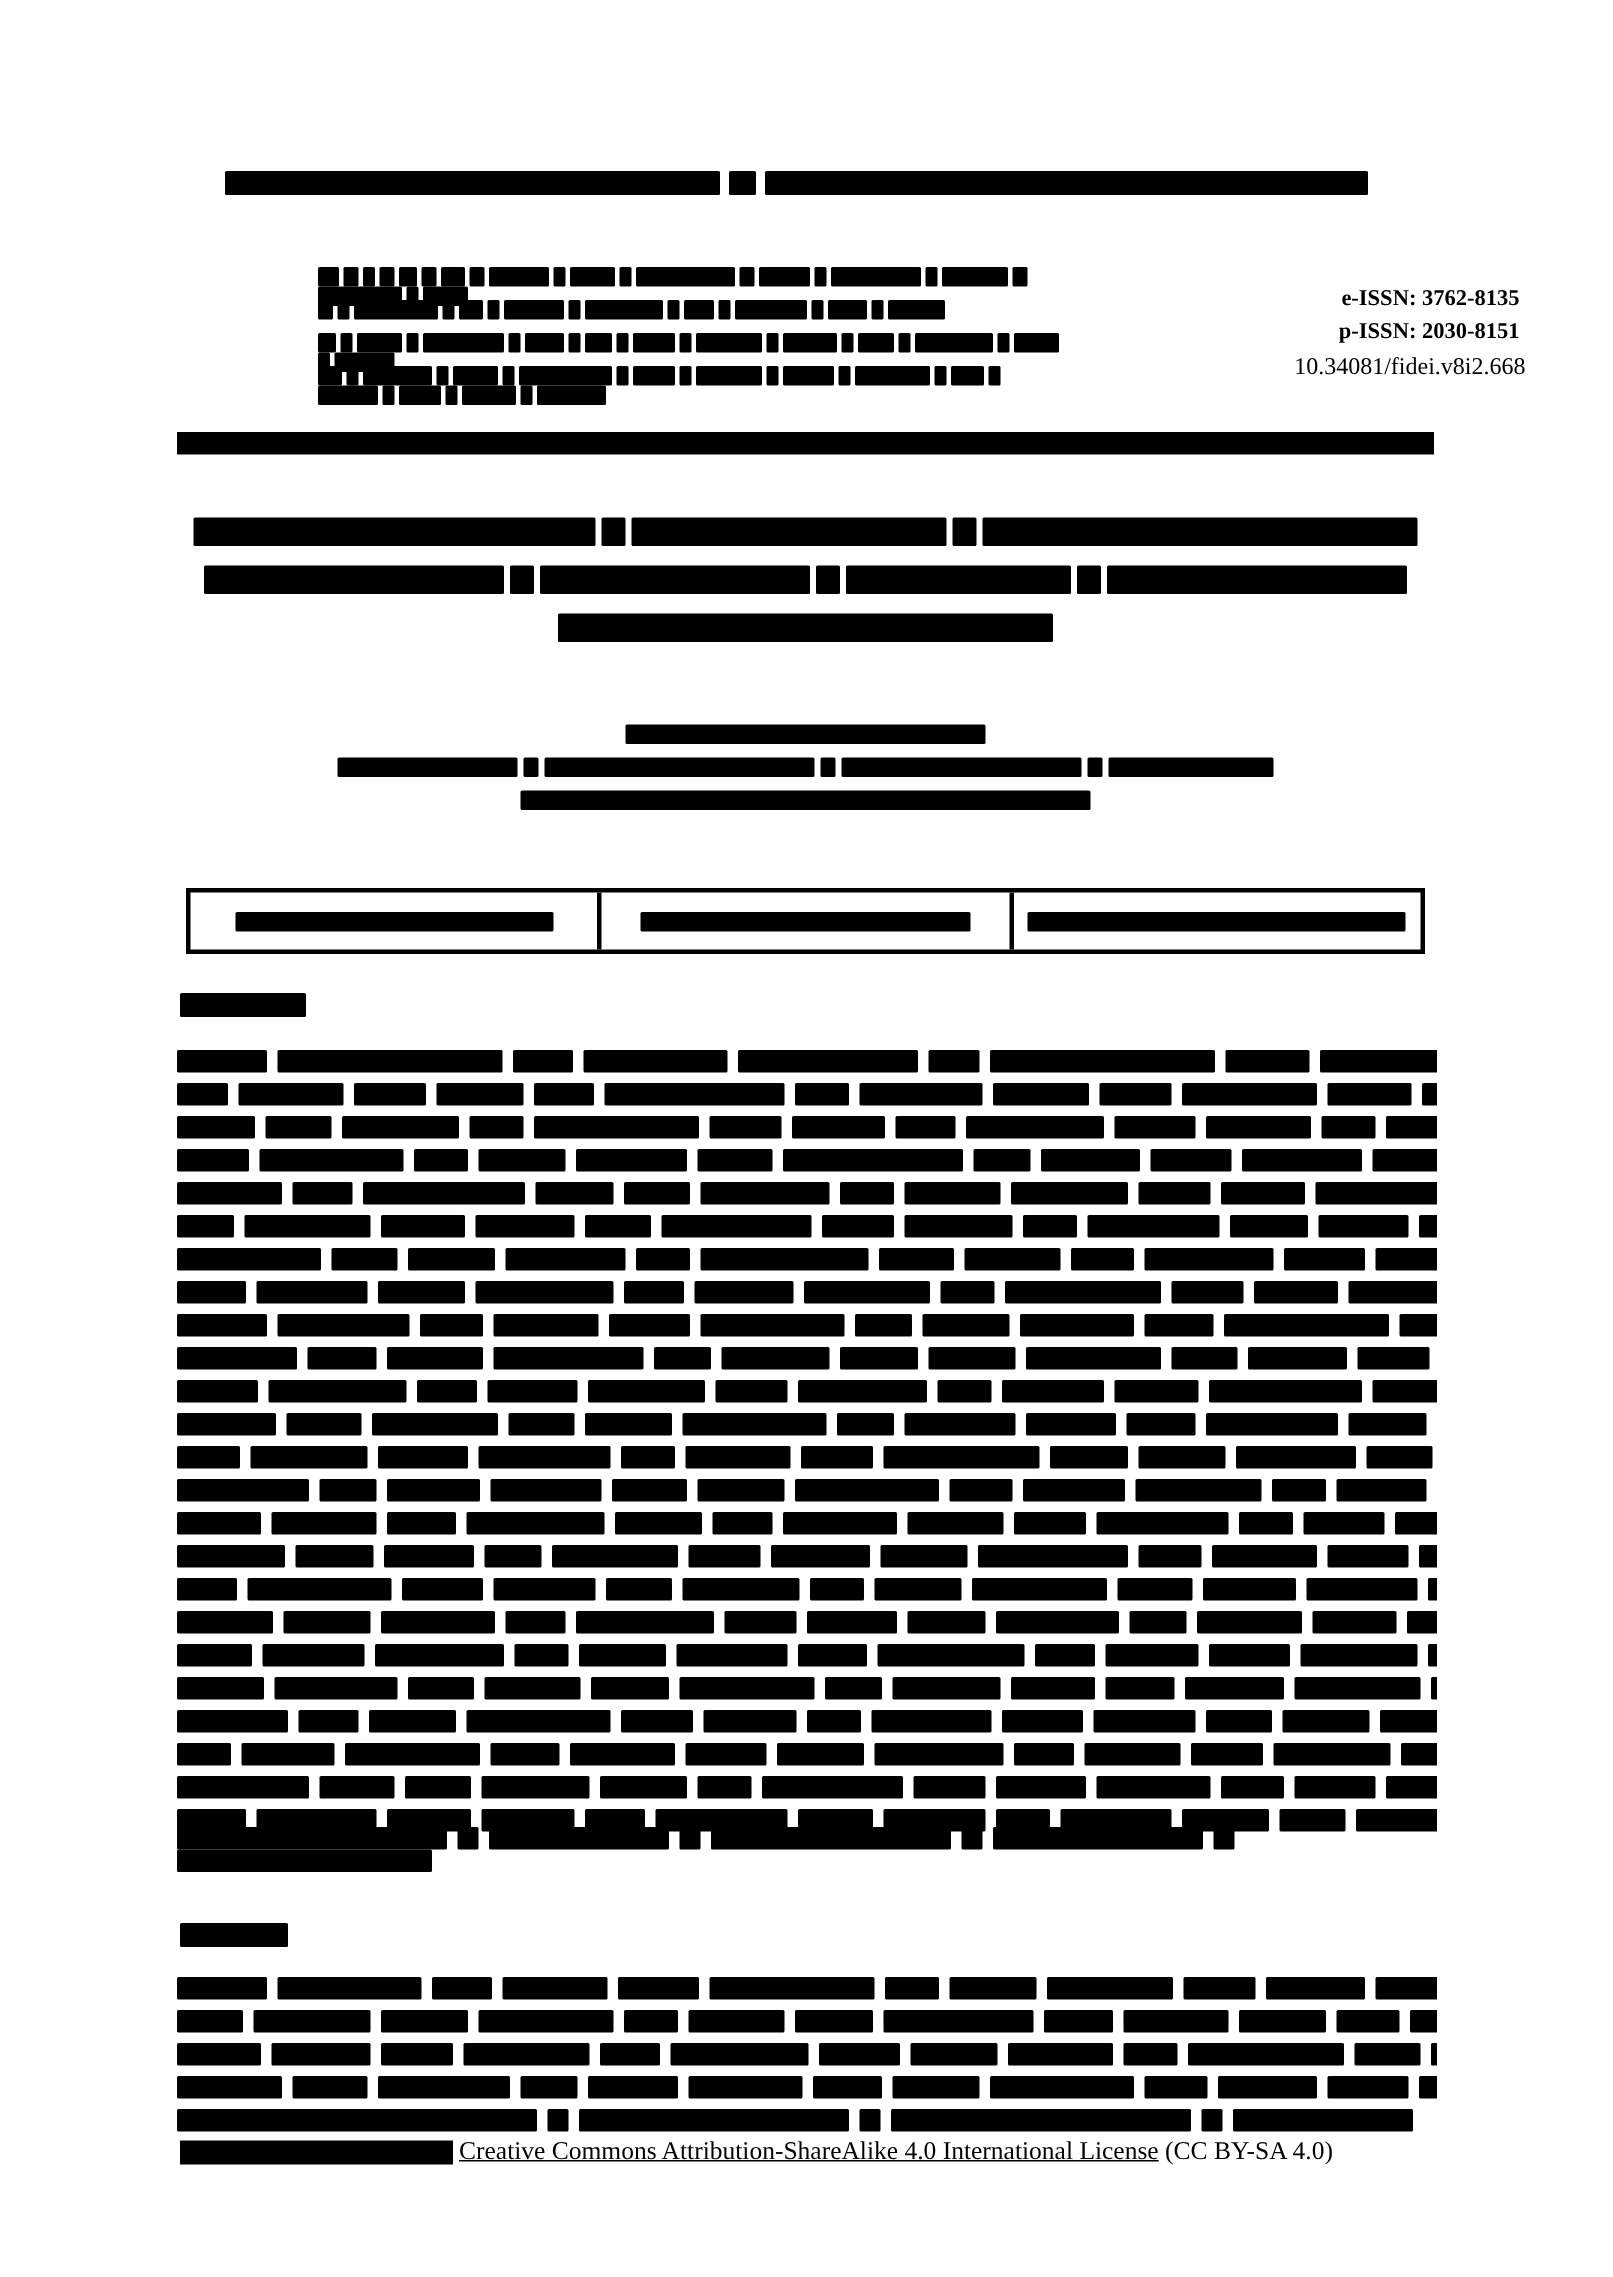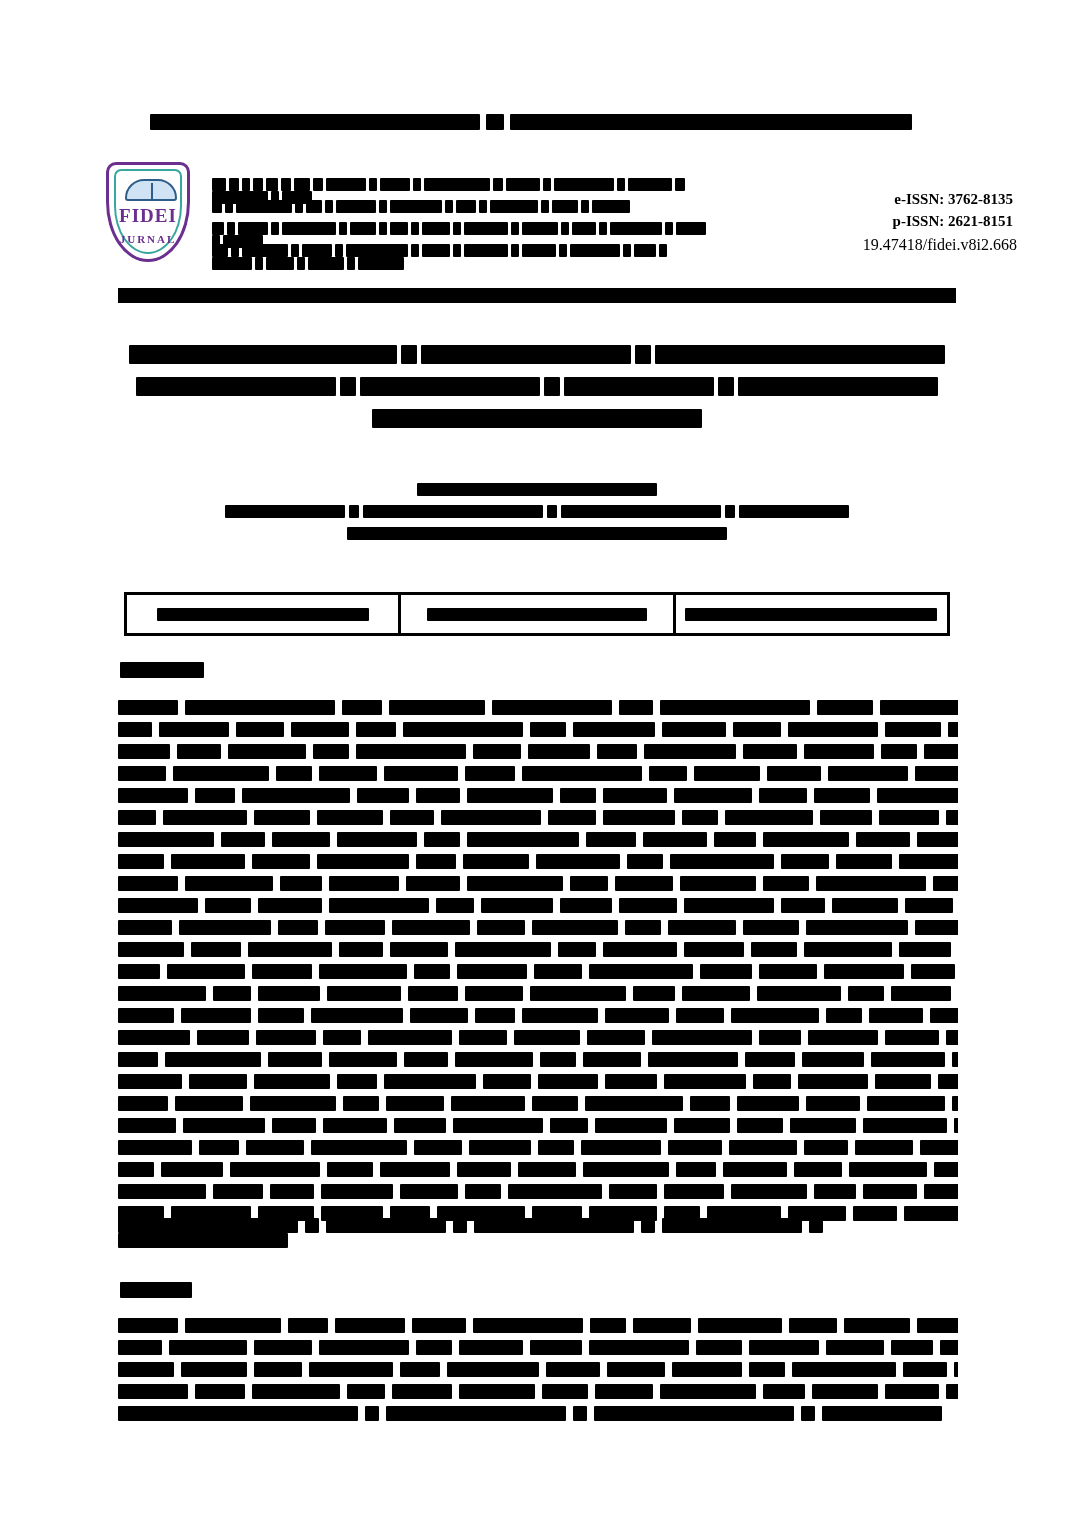--- a/index.html
+++ b/index.html
@@ -276,41 +276,33 @@
     text-decoration: underline;
   }
 </style>
 </head>
 <body>
 
 <div class="page">
 
   <div class="masthead-title" id="masthead"><span class="bar" style="width: 330px; margin-right: 6px;"></span><span class="bar" style="width: 18px; margin-right: 6px;"></span><span class="bar" style="width: 402px;"></span></div>
 
-  <div class="logo">
-    <div class="logo-shield">
-      <div class="logo-shield-inner"></div>
-      <div class="logo-book"></div>
-      <div class="logo-fidei">FIDEI</div>
-      <div class="logo-jurnal">JURNAL</div>
-    </div>
-  </div>
 
   <div class="journal-meta" id="journal-meta">
       <div class="line"><span class="bar" style="width: 14px; margin-right: 3px;"></span><span class="bar" style="width: 10px; margin-right: 3px;"></span><span class="bar" style="width: 8px; margin-right: 3px;"></span><span class="bar" style="width: 10px; margin-right: 3px;"></span><span class="bar" style="width: 12px; margin-right: 3px;"></span><span class="bar" style="width: 10px; margin-right: 3px;"></span><span class="bar" style="width: 16px; margin-right: 3px;"></span><span class="bar" style="width: 10px; margin-right: 3px;"></span><span class="bar" style="width: 40px; margin-right: 3px;"></span><span class="bar" style="width: 8px; margin-right: 3px;"></span><span class="bar" style="width: 30px; margin-right: 3px;"></span><span class="bar" style="width: 8px; margin-right: 3px;"></span><span class="bar" style="width: 66px; margin-right: 3px;"></span><span class="bar" style="width: 10px; margin-right: 3px;"></span><span class="bar" style="width: 34px; margin-right: 3px;"></span><span class="bar" style="width: 8px; margin-right: 3px;"></span><span class="bar" style="width: 60px; margin-right: 3px;"></span><span class="bar" style="width: 8px; margin-right: 3px;"></span><span class="bar" style="width: 44px; margin-right: 3px;"></span><span class="bar" style="width: 10px; margin-right: 3px;"></span><span class="bar" style="width: 56px; margin-right: 3px;"></span><span class="bar" style="width: 8px; margin-right: 3px;"></span><span class="bar" style="width: 30px;"></span></div>
       <div class="line"><span class="bar" style="width: 10px; margin-right: 3px;"></span><span class="bar" style="width: 8px; margin-right: 3px;"></span><span class="bar" style="width: 56px; margin-right: 3px;"></span><span class="bar" style="width: 8px; margin-right: 3px;"></span><span class="bar" style="width: 16px; margin-right: 3px;"></span><span class="bar" style="width: 8px; margin-right: 3px;"></span><span class="bar" style="width: 40px; margin-right: 3px;"></span><span class="bar" style="width: 8px; margin-right: 3px;"></span><span class="bar" style="width: 52px; margin-right: 3px;"></span><span class="bar" style="width: 8px; margin-right: 3px;"></span><span class="bar" style="width: 20px; margin-right: 3px;"></span><span class="bar" style="width: 8px; margin-right: 3px;"></span><span class="bar" style="width: 48px; margin-right: 3px;"></span><span class="bar" style="width: 8px; margin-right: 3px;"></span><span class="bar" style="width: 26px; margin-right: 3px;"></span><span class="bar" style="width: 8px; margin-right: 3px;"></span><span class="bar" style="width: 38px;"></span></div>
       <div class="line"><span class="bar" style="width: 12px; margin-right: 3px;"></span><span class="bar" style="width: 8px; margin-right: 3px;"></span><span class="bar" style="width: 30px; margin-right: 3px;"></span><span class="bar" style="width: 8px; margin-right: 3px;"></span><span class="bar" style="width: 54px; margin-right: 3px;"></span><span class="bar" style="width: 8px; margin-right: 3px;"></span><span class="bar" style="width: 26px; margin-right: 3px;"></span><span class="bar" style="width: 8px; margin-right: 3px;"></span><span class="bar" style="width: 18px; margin-right: 3px;"></span><span class="bar" style="width: 8px; margin-right: 3px;"></span><span class="bar" style="width: 28px; margin-right: 3px;"></span><span class="bar" style="width: 8px; margin-right: 3px;"></span><span class="bar" style="width: 44px; margin-right: 3px;"></span><span class="bar" style="width: 8px; margin-right: 3px;"></span><span class="bar" style="width: 36px; margin-right: 3px;"></span><span class="bar" style="width: 8px; margin-right: 3px;"></span><span class="bar" style="width: 24px; margin-right: 3px;"></span><span class="bar" style="width: 8px; margin-right: 3px;"></span><span class="bar" style="width: 52px; margin-right: 3px;"></span><span class="bar" style="width: 8px; margin-right: 3px;"></span><span class="bar" style="width: 30px; margin-right: 3px;"></span><span class="bar" style="width: 8px; margin-right: 3px;"></span><span class="bar" style="width: 40px;"></span></div>
       <div class="line"><span class="bar" style="width: 16px; margin-right: 3px;"></span><span class="bar" style="width: 8px; margin-right: 3px;"></span><span class="bar" style="width: 46px; margin-right: 3px;"></span><span class="bar" style="width: 8px; margin-right: 3px;"></span><span class="bar" style="width: 30px; margin-right: 3px;"></span><span class="bar" style="width: 8px; margin-right: 3px;"></span><span class="bar" style="width: 62px; margin-right: 3px;"></span><span class="bar" style="width: 8px; margin-right: 3px;"></span><span class="bar" style="width: 28px; margin-right: 3px;"></span><span class="bar" style="width: 8px; margin-right: 3px;"></span><span class="bar" style="width: 44px; margin-right: 3px;"></span><span class="bar" style="width: 8px; margin-right: 3px;"></span><span class="bar" style="width: 34px; margin-right: 3px;"></span><span class="bar" style="width: 8px; margin-right: 3px;"></span><span class="bar" style="width: 50px; margin-right: 3px;"></span><span class="bar" style="width: 8px; margin-right: 3px;"></span><span class="bar" style="width: 22px; margin-right: 3px;"></span><span class="bar" style="width: 8px; margin-right: 3px;"></span><span class="bar" style="width: 40px; margin-right: 3px;"></span><span class="bar" style="width: 8px; margin-right: 3px;"></span><span class="bar" style="width: 28px; margin-right: 3px;"></span><span class="bar" style="width: 8px; margin-right: 3px;"></span><span class="bar" style="width: 36px; margin-right: 3px;"></span><span class="bar" style="width: 8px; margin-right: 3px;"></span><span class="bar" style="width: 46px;"></span></div>
     </div>
 
   <div class="issn-block">
     <div>e-ISSN: 3762-8135</div>
-    <div>p-ISSN: 2621-8151</div>
+    <div>p-ISSN: 2030-8151</div>
   </div>
-  <div class="doi">19.47418/fidei.v8i2.668</div>
+  <div class="doi">10.34081/fidei.v8i2.668</div>
 
   <div class="header-rule"></div>
 
   <div class="article-title" id="article-title">
       <div class="tline"><span class="bar" style="width: 268px; margin-right: 4px;"></span><span class="bar" style="width: 16px; margin-right: 4px;"></span><span class="bar" style="width: 210px; margin-right: 4px;"></span><span class="bar" style="width: 16px; margin-right: 4px;"></span><span class="bar" style="width: 290px;"></span></div>
       <div class="tline"><span class="bar" style="width: 200px; margin-right: 4px;"></span><span class="bar" style="width: 16px; margin-right: 4px;"></span><span class="bar" style="width: 180px; margin-right: 4px;"></span><span class="bar" style="width: 16px; margin-right: 4px;"></span><span class="bar" style="width: 150px; margin-right: 4px;"></span><span class="bar" style="width: 16px; margin-right: 4px;"></span><span class="bar" style="width: 200px;"></span></div>
       <div class="tline"><span class="bar" style="width: 330px;"></span></div>
     </div>
 
   <div class="authors" id="authors">
@@ -363,14 +355,17 @@
 
   <div class="intro-label" id="intro-label"><span class="bar" style="width: 72px;"></span></div>
   <div class="intro-body" id="intro-body">
       <div class="ln"><span class="bar" style="width: 60px;"></span><span class="bar" style="width: 96px;"></span><span class="bar" style="width: 40px;"></span><span class="bar" style="width: 70px;"></span><span class="bar" style="width: 54px;"></span><span class="bar" style="width: 110px;"></span><span class="bar" style="width: 36px;"></span><span class="bar" style="width: 58px;"></span><span class="bar" style="width: 84px;"></span><span class="bar" style="width: 48px;"></span><span class="bar" style="width: 66px;"></span><span class="bar" style="width: 52px;"></span></div>
       <div class="ln"><span class="bar" style="width: 44px;"></span><span class="bar" style="width: 78px;"></span><span class="bar" style="width: 58px;"></span><span class="bar" style="width: 90px;"></span><span class="bar" style="width: 36px;"></span><span class="bar" style="width: 64px;"></span><span class="bar" style="width: 52px;"></span><span class="bar" style="width: 100px;"></span><span class="bar" style="width: 46px;"></span><span class="bar" style="width: 70px;"></span><span class="bar" style="width: 58px;"></span><span class="bar" style="width: 42px;"></span><span class="bar" style="width: 86px;"></span></div>
       <div class="ln"><span class="bar" style="width: 56px;"></span><span class="bar" style="width: 66px;"></span><span class="bar" style="width: 48px;"></span><span class="bar" style="width: 84px;"></span><span class="bar" style="width: 40px;"></span><span class="bar" style="width: 92px;"></span><span class="bar" style="width: 54px;"></span><span class="bar" style="width: 58px;"></span><span class="bar" style="width: 70px;"></span><span class="bar" style="width: 36px;"></span><span class="bar" style="width: 104px;"></span><span class="bar" style="width: 44px;"></span><span class="bar" style="width: 62px;"></span></div>
       <div class="ln"><span class="bar" style="width: 70px;"></span><span class="bar" style="width: 50px;"></span><span class="bar" style="width: 88px;"></span><span class="bar" style="width: 38px;"></span><span class="bar" style="width: 60px;"></span><span class="bar" style="width: 76px;"></span><span class="bar" style="width: 46px;"></span><span class="bar" style="width: 58px;"></span><span class="bar" style="width: 96px;"></span><span class="bar" style="width: 42px;"></span><span class="bar" style="width: 66px;"></span><span class="bar" style="width: 54px;"></span><span class="bar" style="width: 80px;"></span></div>
       <div class="ln"><span class="bar" style="width: 240px;"></span><span class="bar" style="width: 14px;"></span><span class="bar" style="width: 180px;"></span><span class="bar" style="width: 14px;"></span><span class="bar" style="width: 200px;"></span><span class="bar" style="width: 14px;"></span><span class="bar" style="width: 120px;"></span></div>
     </div>
 
+  <div class="license">
+    <span class="lead-bar"></span><a href="#">Creative Commons Attribution-ShareAlike 4.0 International License</a><span> (CC BY-SA 4.0)</span>
+  </div>
 
 </div>
 
 </body></html>

